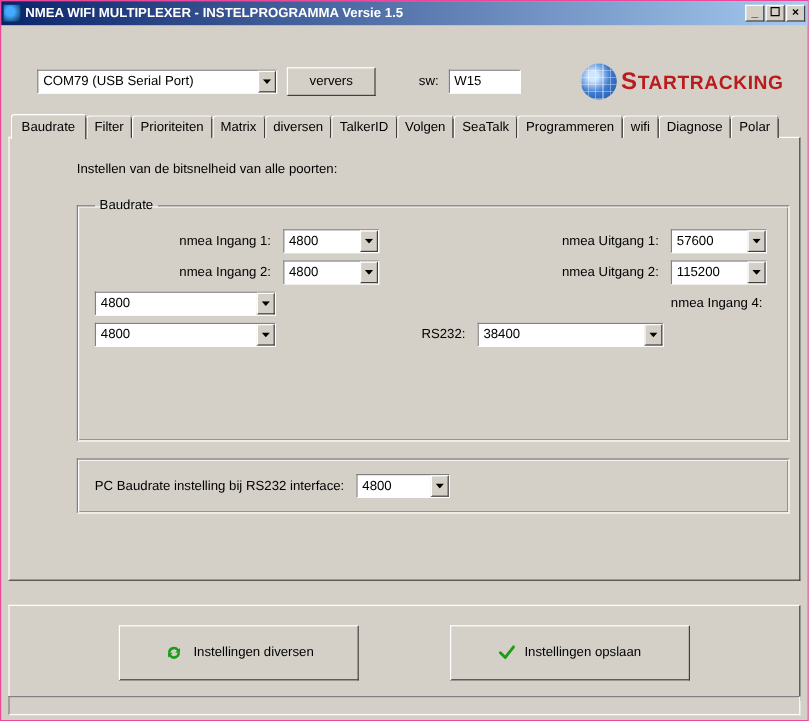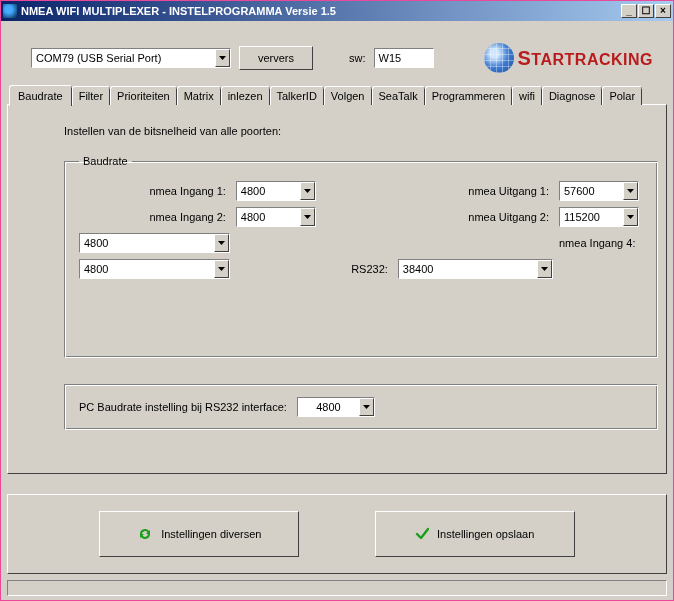--- a/index.html
+++ b/index.html
@@ -48,21 +48,21 @@
     font-family: Arial;
     font-size: 10px;
     color: #000;
     font-weight: bold;
     line-height: 1;
   }
   .toprow {
     display: flex;
     align-items: center;
     gap: 8px;
-    padding: 22px 12px 12px 30px;
+    padding: 32px 12px 12px 30px;
   }
   .combo {
     background: #fff;
     border: 1px solid;
     border-color: #808080 #fff #fff #808080;
     display: inline-flex;
     align-items: center;
     height: 20px;
   }
   .combo .combo-text {
@@ -198,22 +198,21 @@
     align-items: center;
   }
   .baud-grid .lab { text-align: right; white-space: nowrap; padding-right: 4px; }
   .baud-grid .spacer { width: 70px; }
   fieldset.no-legend {
     border: 1px solid #808080;
     border-right-color: #fff;
     border-bottom-color: #fff;
     box-shadow: inset 1px 1px 0 #fff, inset -1px -1px 0 #808080;
     padding: 12px 14px;
-    margin: 26px 0 0 0;
-    text-align: center;
+    margin: 14px 0 0 0;
   }
   .pcrow { display: flex; align-items: center; gap: 10px; }
   .bottombar {
     border: 1px solid;
     border-color: #fff #404040 #404040 #fff;
     margin: 20px 6px 6px 6px;
     padding: 16px;
     display: flex;
     justify-content: space-evenly;
   }
@@ -286,21 +285,21 @@
       </span>
     </span>
   </div>
 
   <div class="tabs-wrap">
     <div class="tabs" id="tabs-row">
         <span class="tab active">Baudrate</span>
         <span class="tab">Filter</span>
         <span class="tab">Prioriteiten</span>
         <span class="tab">Matrix</span>
-        <span class="tab">inlezen</span>
+        <span class="tab">diversen</span>
         <span class="tab">TalkerID</span>
         <span class="tab">Volgen</span>
         <span class="tab">SeaTalk</span>
         <span class="tab">Programmeren</span>
         <span class="tab">wifi</span>
         <span class="tab">Diagnose</span>
         <span class="tab">Polar</span>
       </div>
 
     <div class="tabbody">

